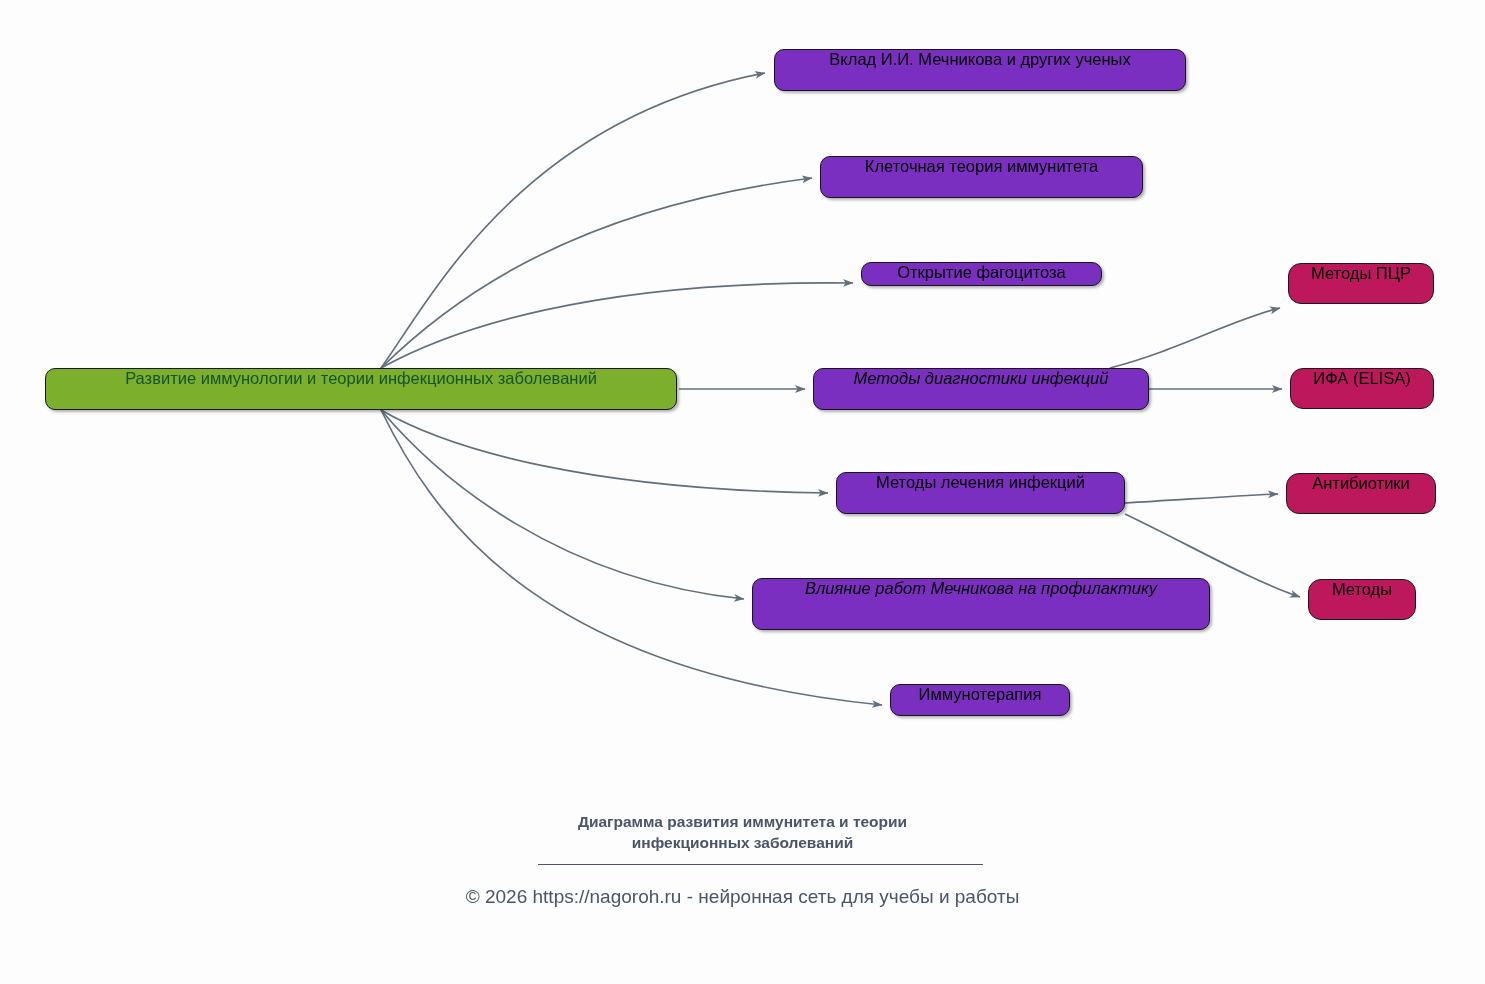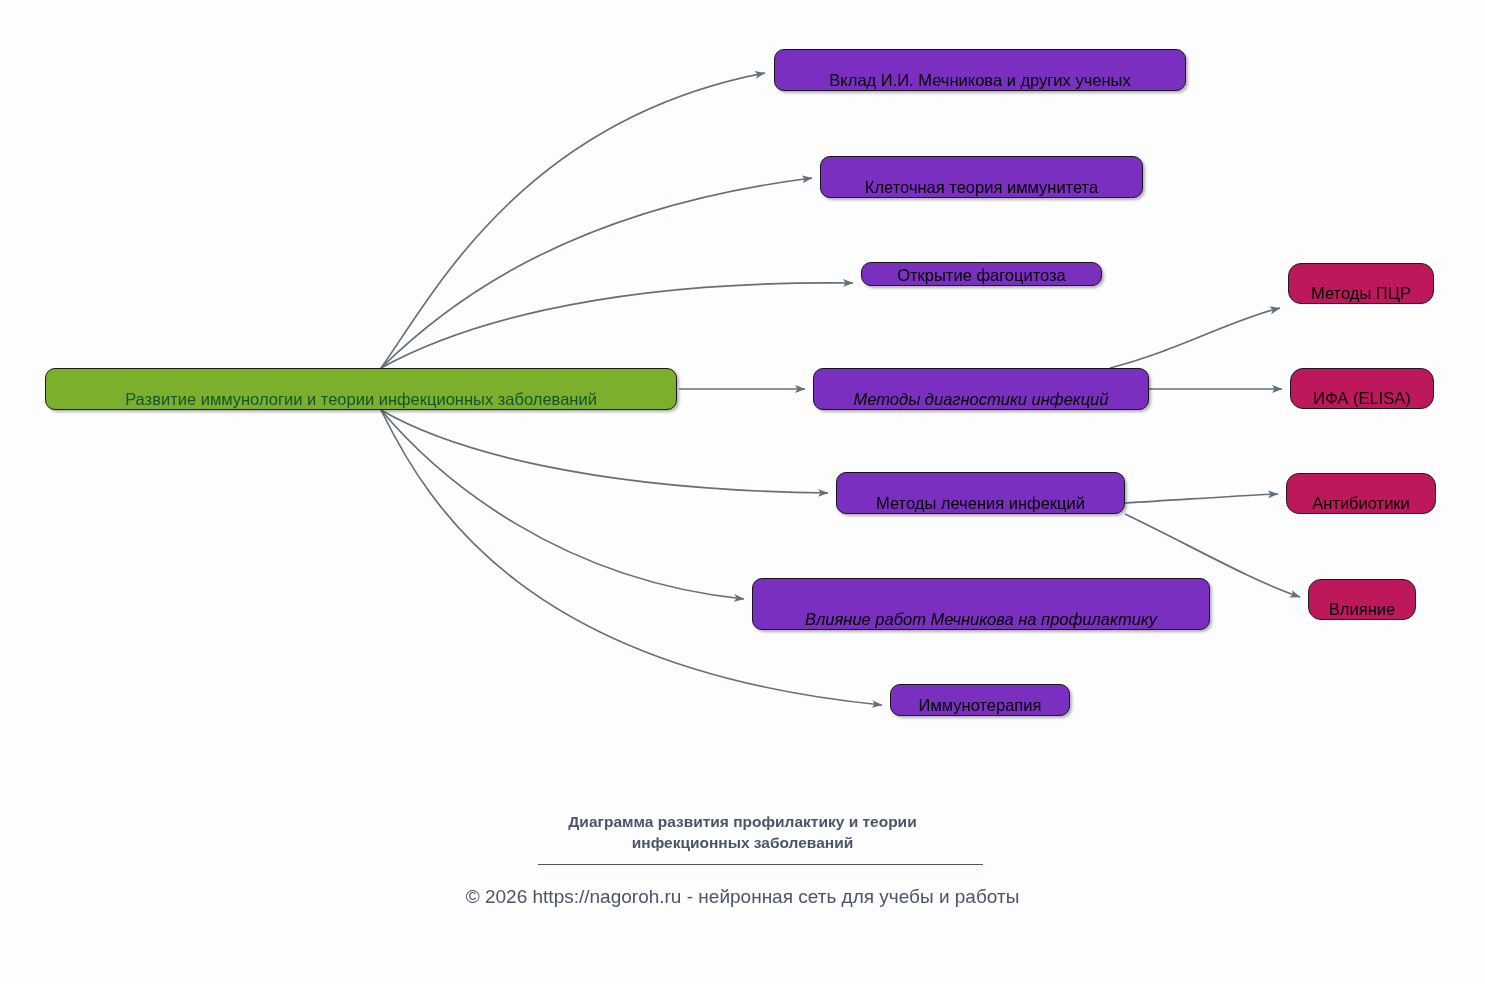--- a/index.html
+++ b/index.html
@@ -20,21 +20,21 @@
     left: 0;
     top: 0;
     width: 1485px;
     height: 984px;
     pointer-events: none;
   }
   .node {
     position: absolute;
     box-sizing: border-box;
     display: flex;
-    align-items: flex-end;
+    align-items: flex-start;
     justify-content: center;
     text-align: center;
     white-space: nowrap;
     line-height: 1.15;
   }
   .node-root {
     background: #7cb02c;
     border: 1.3px solid #1a1a1a;
     border-radius: 10px;
     color: #14532d;
@@ -150,25 +150,25 @@
 
   <div class="node node-leaf" style="left:1290px; top:368px; width:144px; height:41px;">
     <span>ИФА (ELISA)</span>
   </div>
 
   <div class="node node-leaf" style="left:1286px; top:473px; width:150px; height:41px;">
     <span>Антибиотики</span>
   </div>
 
   <div class="node node-leaf" style="left:1308px; top:579px; width:108px; height:41px;">
-    <span>Влияние</span>
+    <span>Методы</span>
   </div>
 
   <div class="footer footer-title">
-    <div>Диаграмма развития профилактику и теории</div>
+    <div>Диаграмма развития иммунитета и теории</div>
     <div>инфекционных заболеваний</div>
   </div>
 
   <div class="footer-divider"></div>
 
   <div class="footer footer-copy">© 2026 https://nagoroh.ru - нейронная сеть для учебы и работы</div>
 
 </div>
 
 </body></html>

